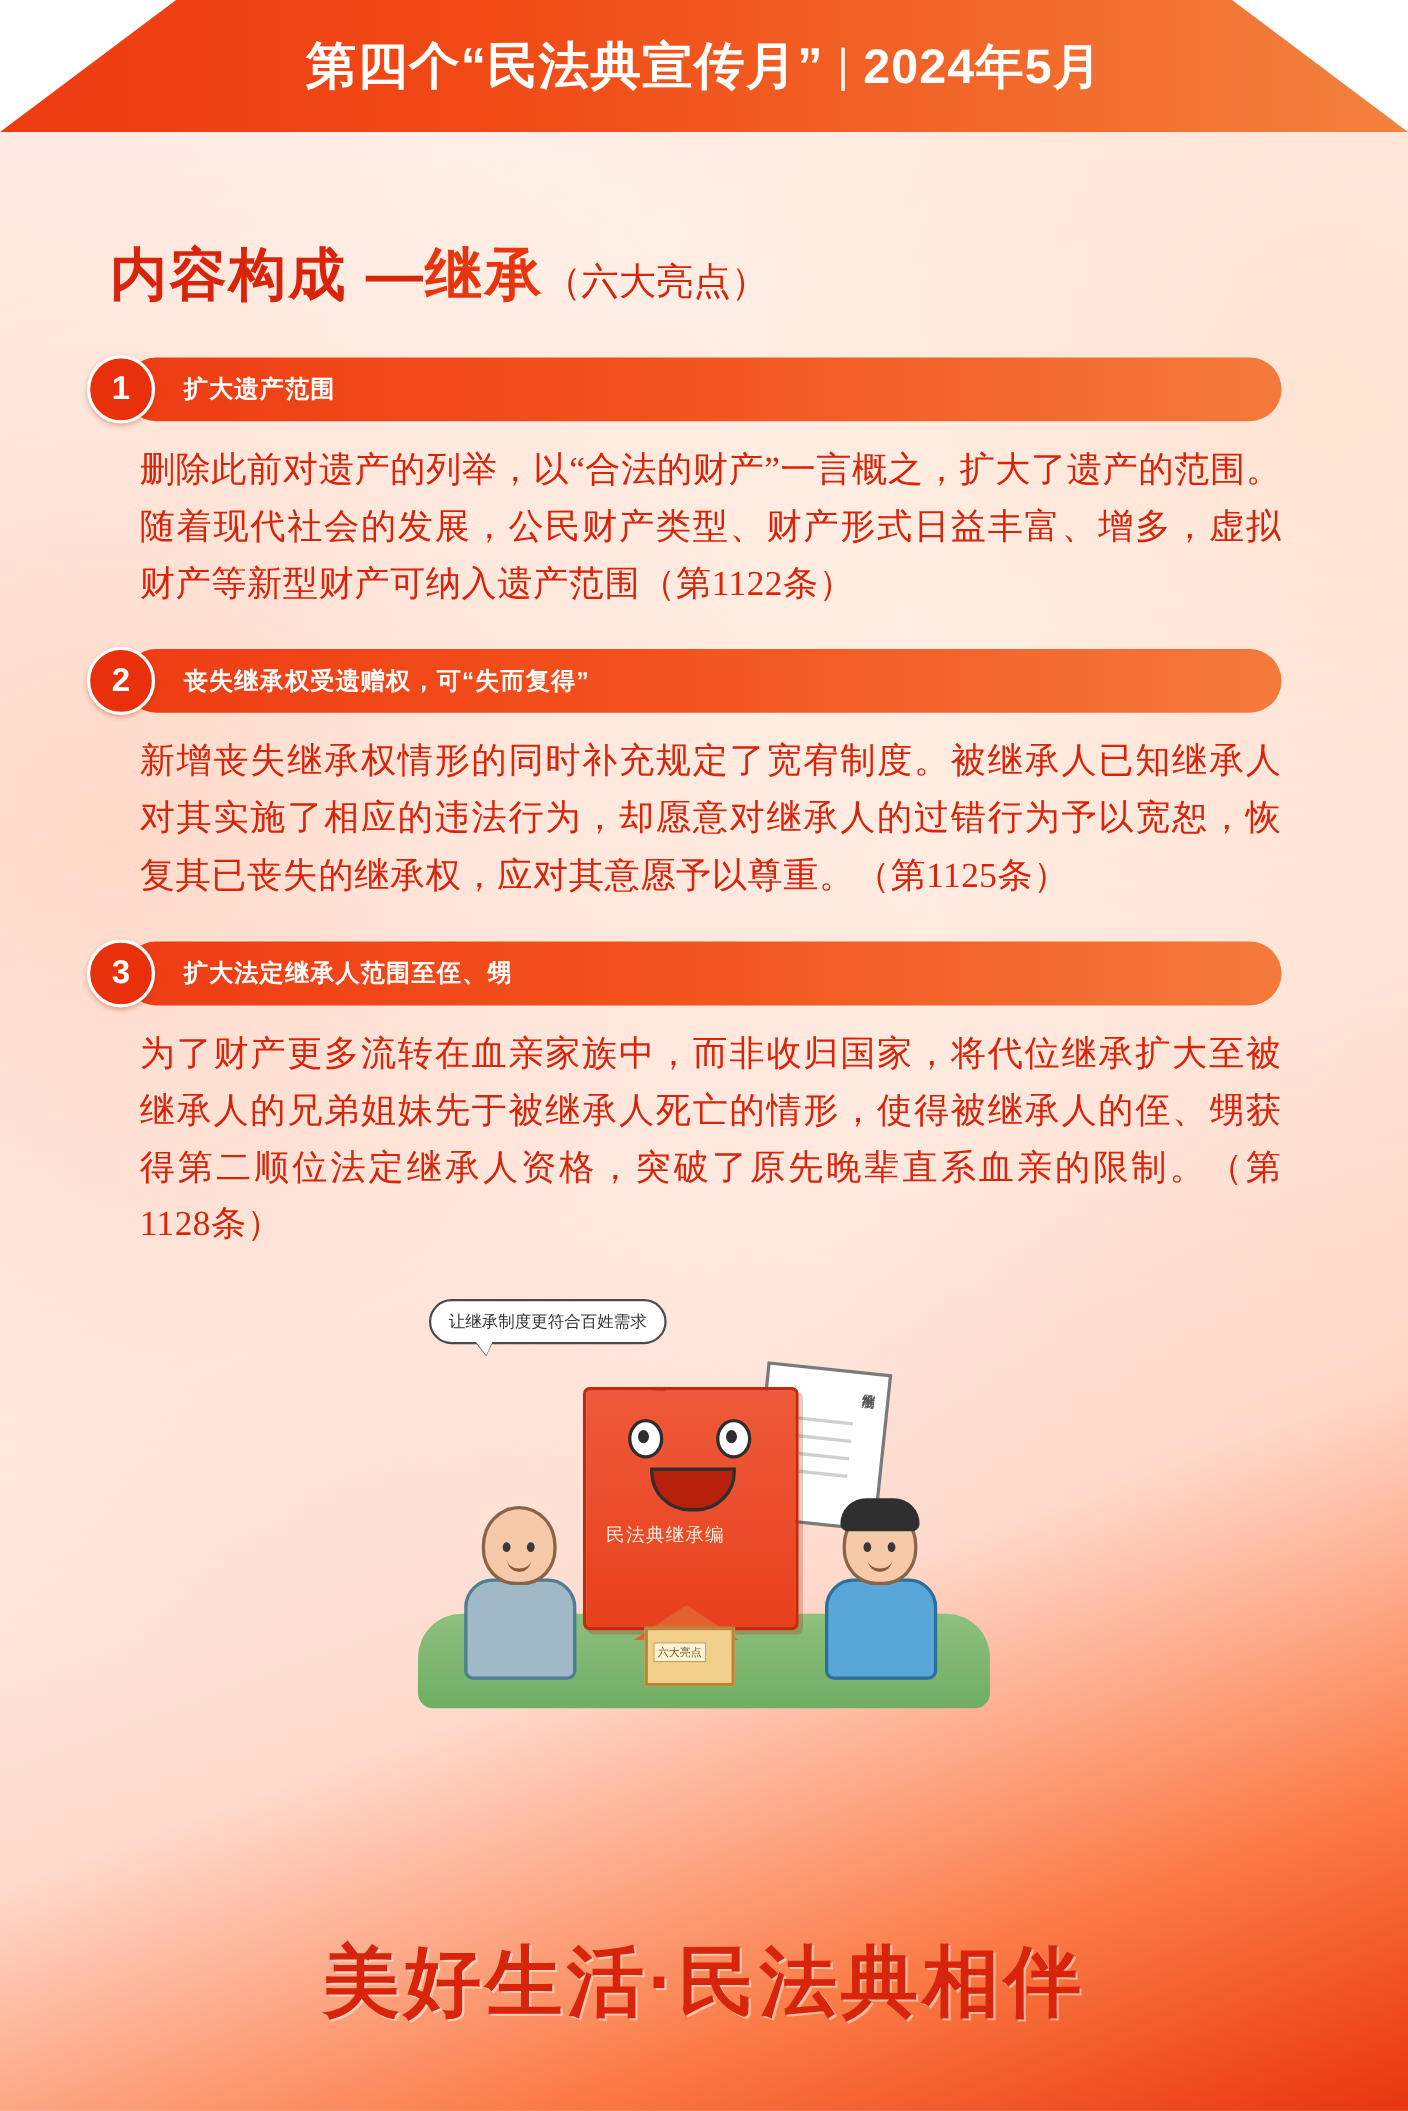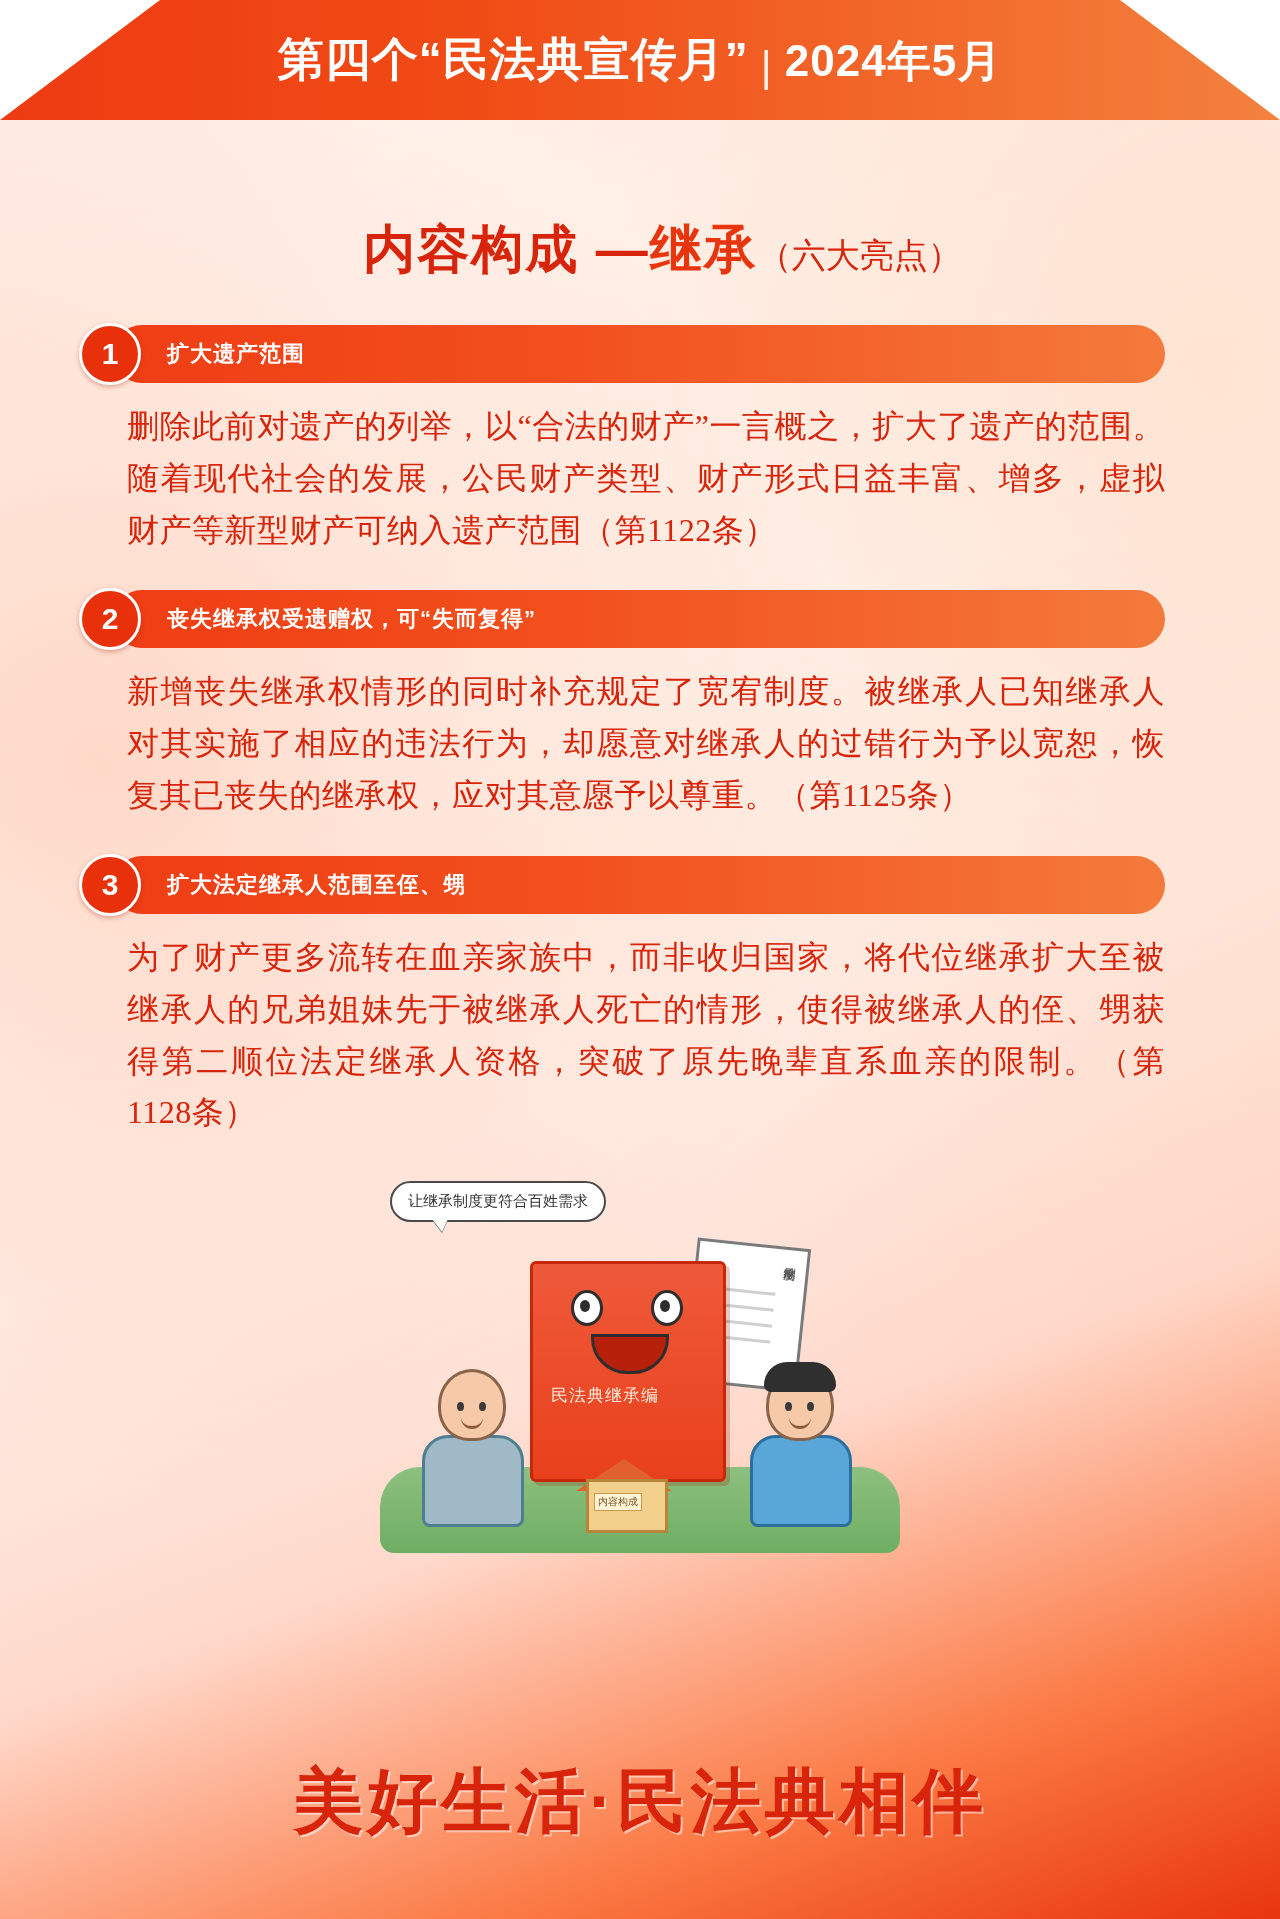--- a/index.html
+++ b/index.html
@@ -49,21 +49,21 @@
     clip-path: polygon(0 0, 100% 0, 0 100%);
   }
   .top-bar .notch-right {
     right: 0;
     clip-path: polygon(100% 0, 100% 100%, 0 0);
   }
   .top-bar-inner {
     position: relative;
     z-index: 2;
     display: flex;
-    align-items: flex-end;
+    align-items: center;
     color: #ffffff;
     letter-spacing: 1px;
   }
   .top-title {
     font-size: 46px;
     font-weight: 700;
   }
   .top-sep {
     font-size: 42px;
     margin: 0 12px;
@@ -76,21 +76,20 @@
   }
   .content {
     position: relative;
     z-index: 3;
     padding: 60px 55px 0 55px;
   }
   .section-heading {
     display: flex;
     align-items: baseline;
     margin: 35px 0 40px 45px;
-    justify-content: center;
   }
   .sh-main {
     font-size: 52px;
     font-weight: 700;
     color: #d8240a;
     letter-spacing: 2px;
   }
   .sh-accent {
     font-size: 52px;
     font-weight: 700;
@@ -457,21 +456,21 @@
         <div class="book">
           <span class="book-eye l"></span>
           <span class="book-eye r"></span>
           <span class="book-mouth"></span>
           <span class="book-label">民法典继承编</span>
         </div>
 
         <div class="house">
           <span class="house-roof"></span>
           <span class="house-body"></span>
-          <span class="house-label">内容构成</span>
+          <span class="house-label">六大亮点</span>
         </div>
 
         <div class="person old">
           <div class="head">
             <span class="eye-dot l"></span>
             <span class="eye-dot r"></span>
             <span class="smile"></span>
           </div>
           <div class="body"></div>
         </div>

